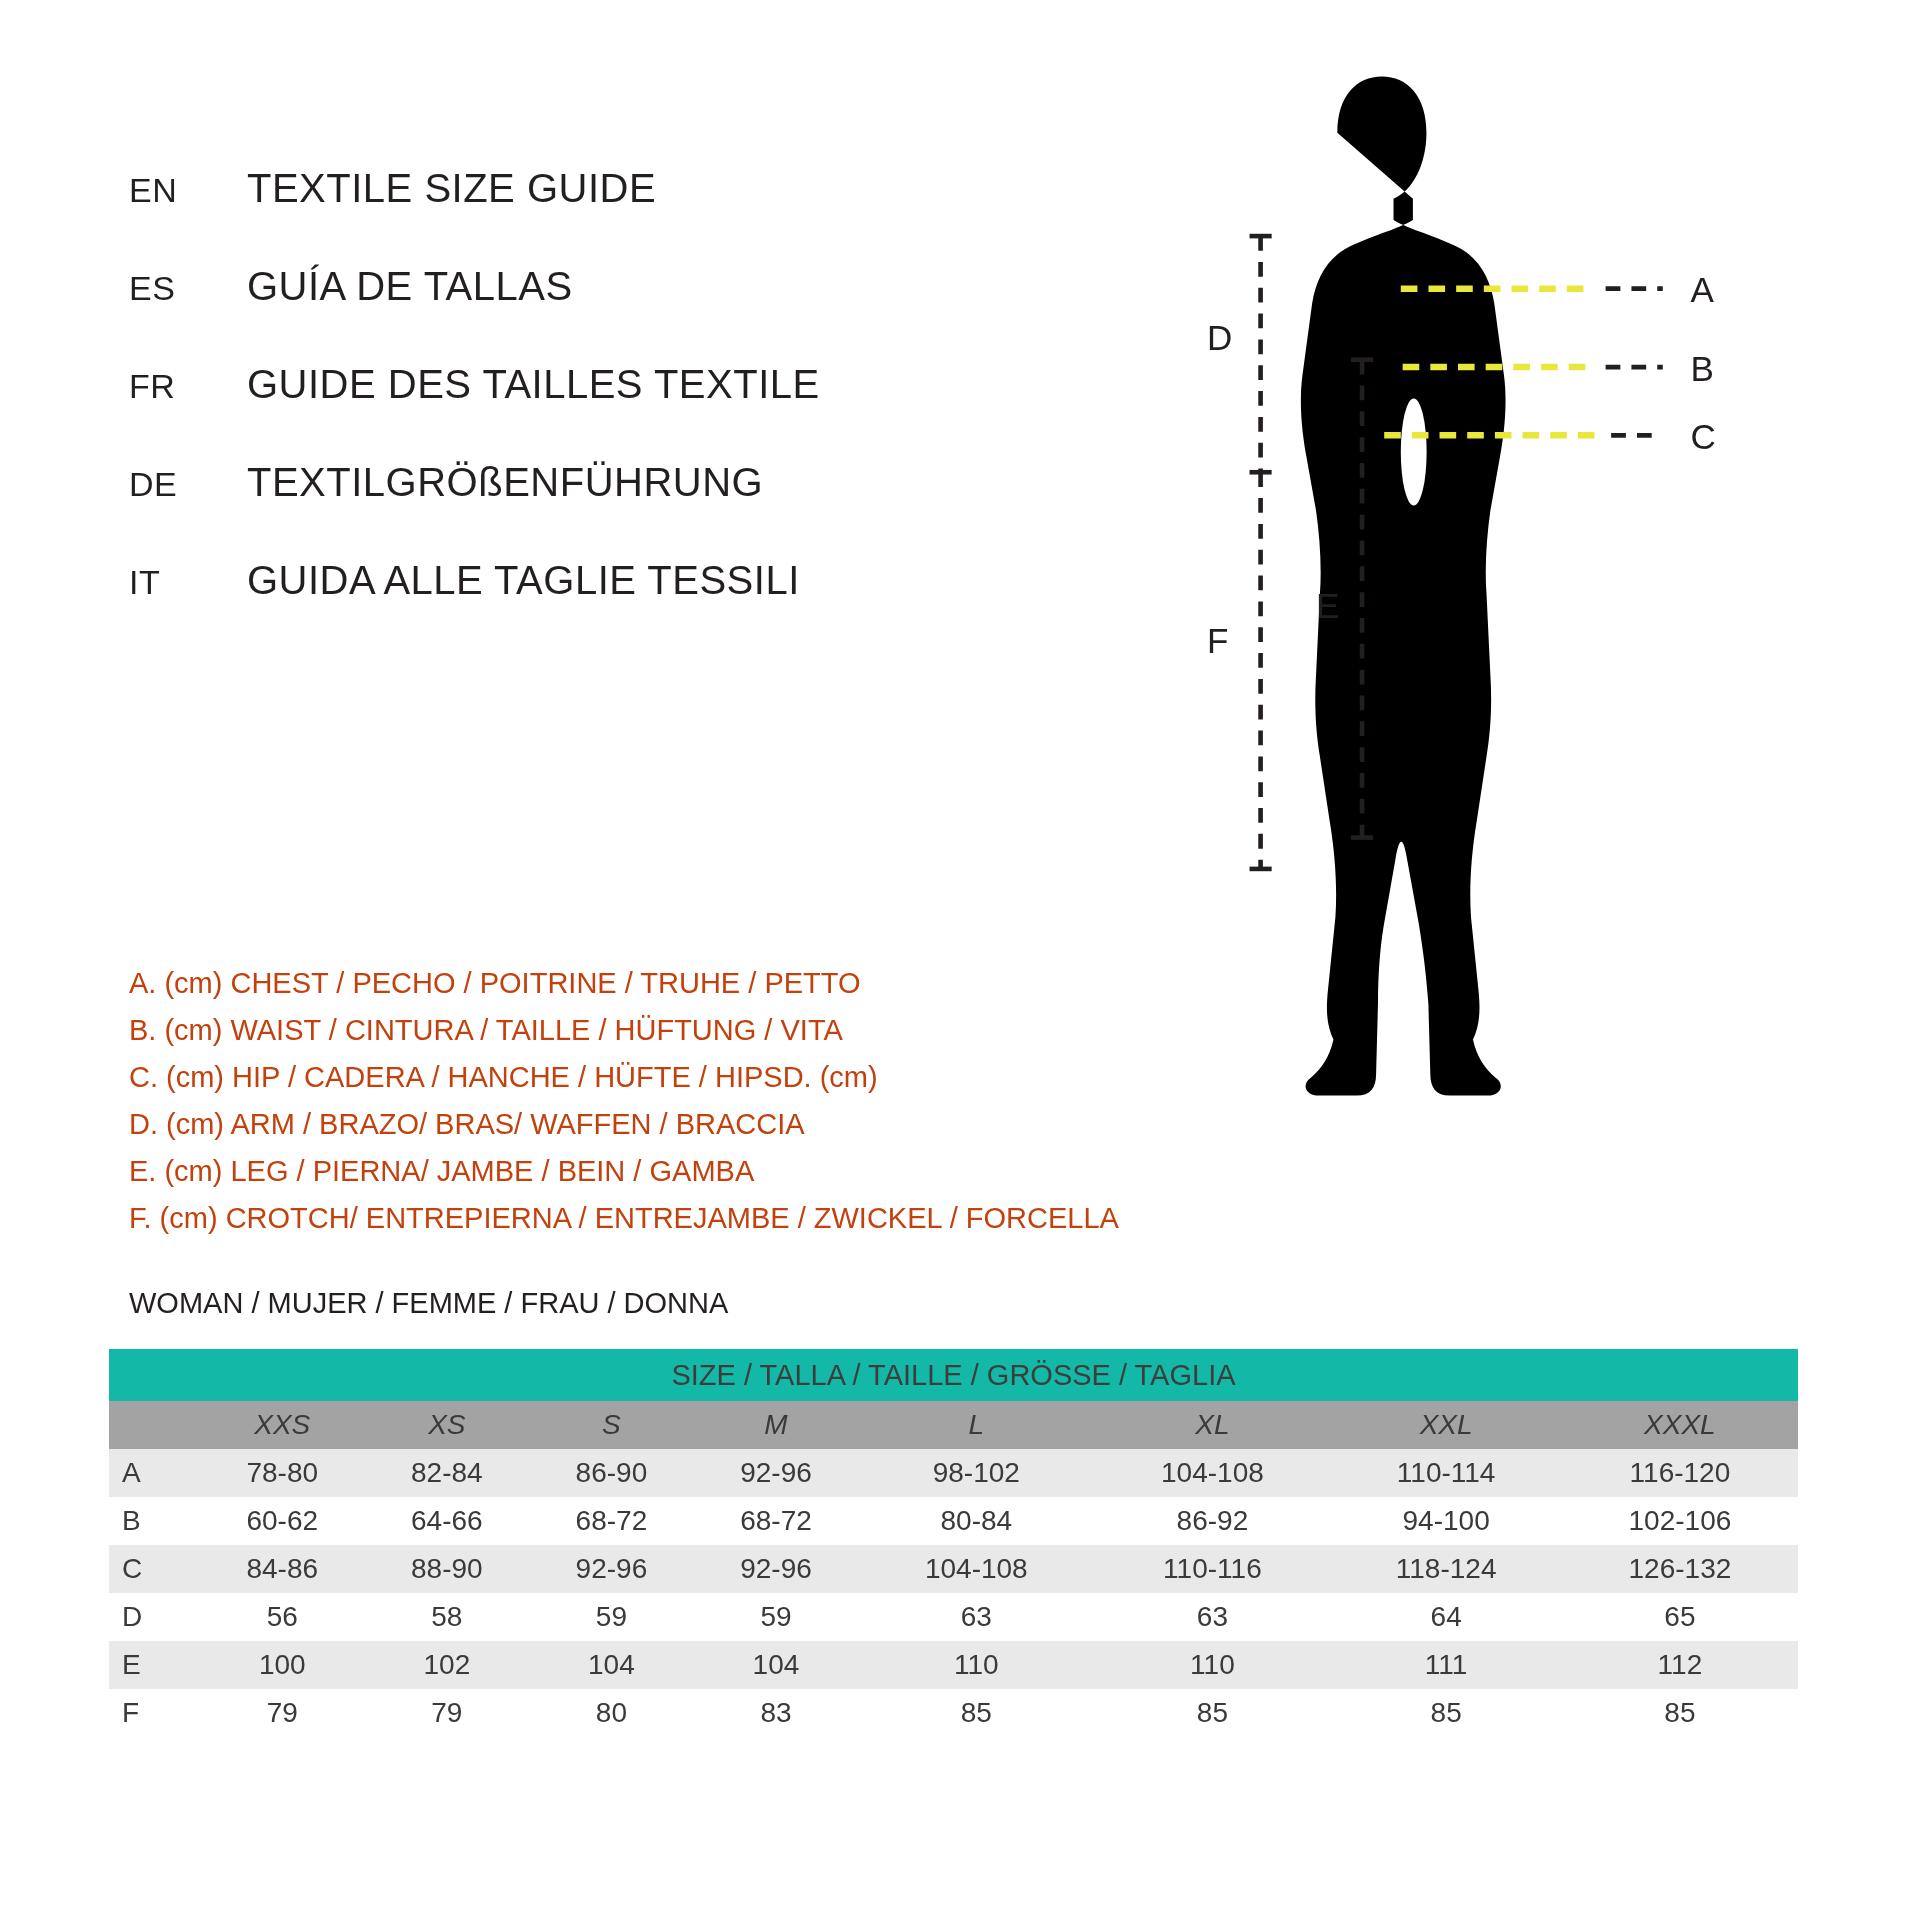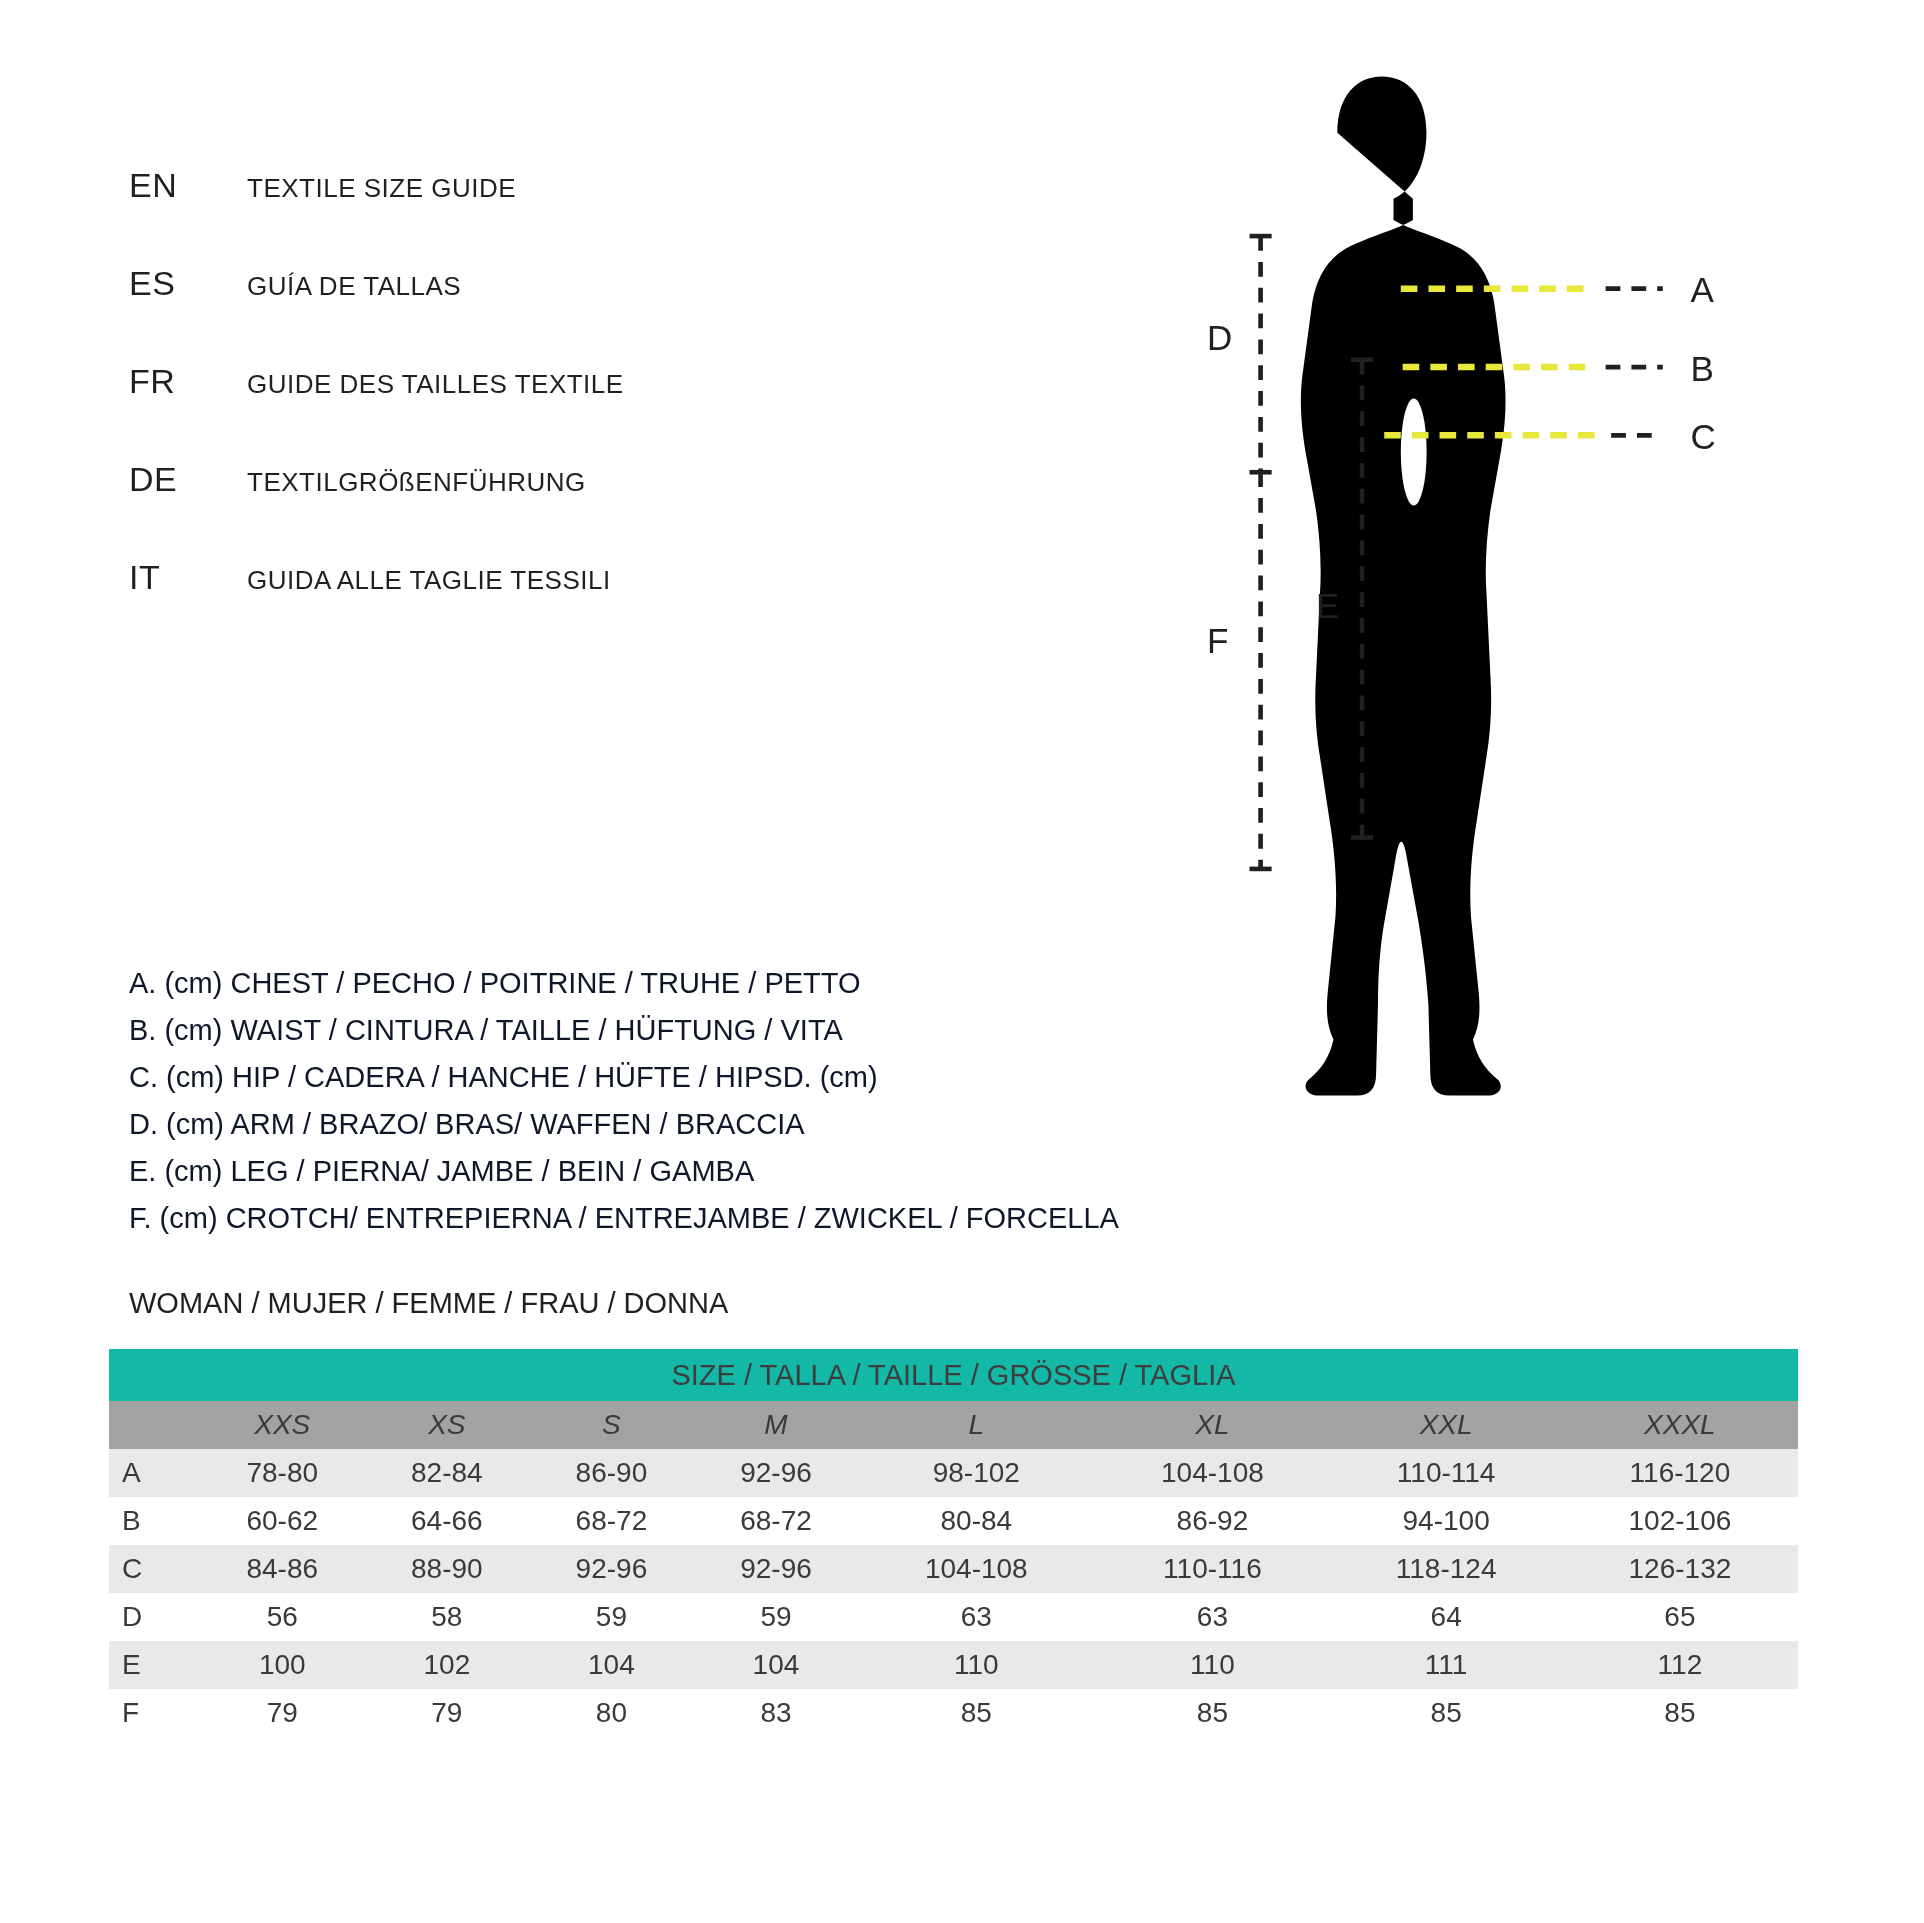--- a/index.html
+++ b/index.html
@@ -29,38 +29,38 @@
     height: 50px;
     margin-top: 48px;
   }
   .title-lang {
     width: 118px;
     font-size: 34px;
     letter-spacing: 0.5px;
     color: #231f20;
   }
   .title-text {
-    font-size: 26px;
+    font-size: 40px;
     letter-spacing: 0.5px;
     color: #231f20;
     white-space: nowrap;
     text-align: center;
   }
 
   
   #legend-block {
     position: absolute;
     left: 129px;
     top: 960px;
     width: 1061px;
   }
   .legend-row {
     font-size: 29px;
     line-height: 47px;
-    color: #0f172a;
+    color: #c2410c;
     white-space: nowrap;
   }
 
   
   #gender-caption {
     position: absolute;
     left: 129px;
     top: 1287px;
     font-size: 29px;
     color: #231f20;

